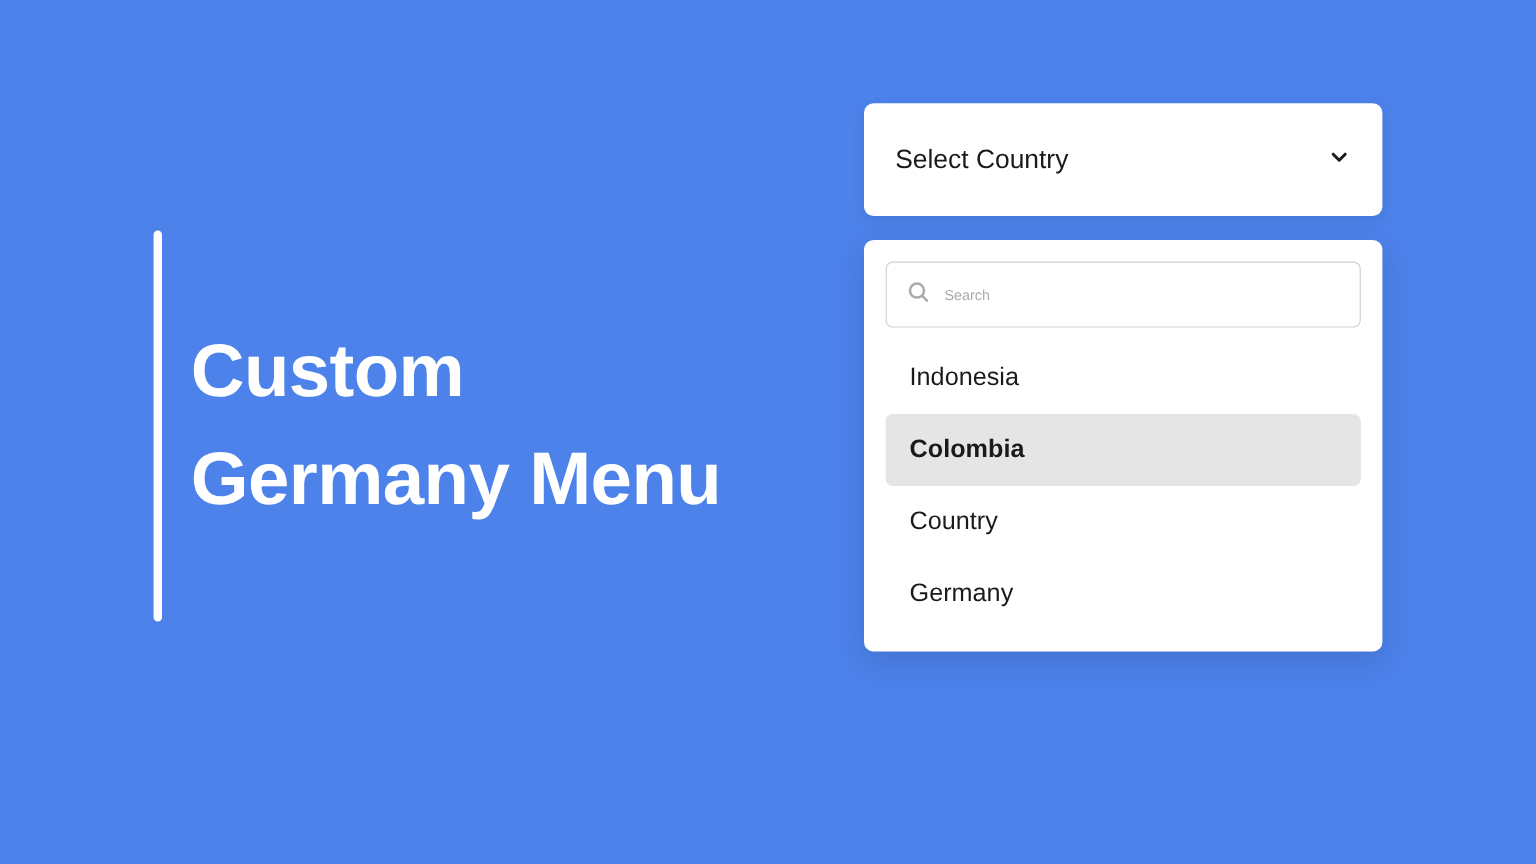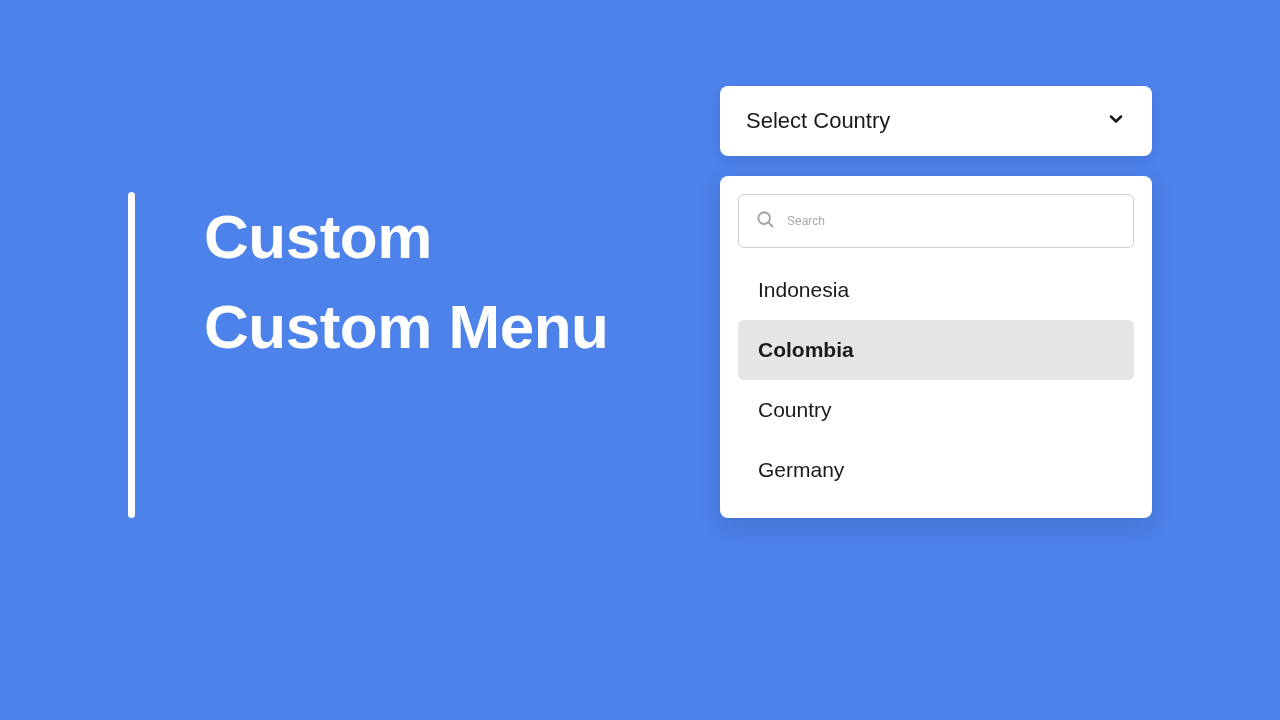--- a/index.html
+++ b/index.html
@@ -15,22 +15,21 @@
       background: #4d82eb;
       position: relative;
       overflow: hidden;
     }
     
     .title-section {
       position: absolute;
       left: 128px;
       top: 192px;
       display: flex;
-      align-items: flex-start;
-      gap: 45px;
+      align-items: center;
     }
     
     .title-bar {
       width: 7px;
       background: white;
       border-radius: 4px;
       margin-right: 24px;
       height: 326px;
     }
     
@@ -45,21 +44,21 @@
     .select-container {
       position: absolute;
       left: 720px;
       top: 86px;
       width: 432px;
     }
     
     .select-header {
       background: white;
       border-radius: 8px;
-      padding: 22px 26px;
+      padding: 34px 26px;
       display: flex;
       justify-content: space-between;
       align-items: center;
       cursor: pointer;
       box-shadow: 0 4px 12px rgba(0,0,0,0.08);
     }
     
     .select-header-text {
       font-size: 22px;
       color: #1a1a1a;
@@ -126,21 +125,21 @@
       font-weight: bold;
     }
   </style>
 </head>
 <body>
 
 <div class="title-section">
   <div class="title-bar"></div>
   <div class="title-text">
     <div>Custom</div>
-    <div>Custom Menu</div>
+    <div>Germany Menu</div>
   </div>
 </div>
 
 <div class="select-container">
   <div class="select-header">
     <span class="select-header-text">Select Country</span>
     <span>
       <svg class="chevron-icon" viewBox="0 0 24 24" fill="none" stroke="#1a1a1a" stroke-width="3" stroke-linecap="round" stroke-linejoin="round">
         <polyline points="6 9 12 15 18 9"></polyline>
       </svg>

